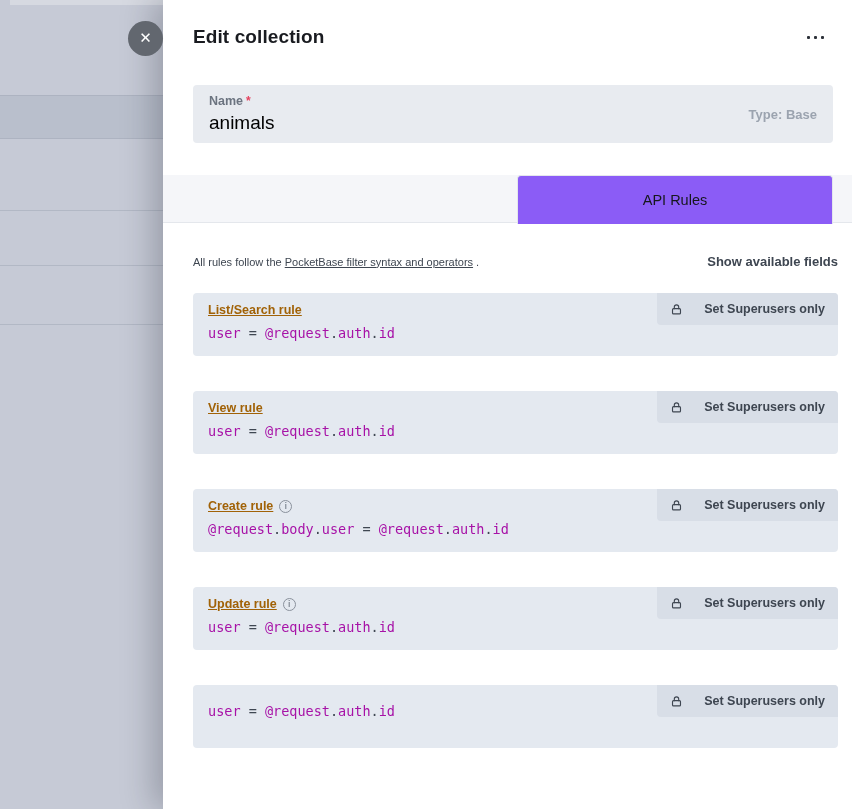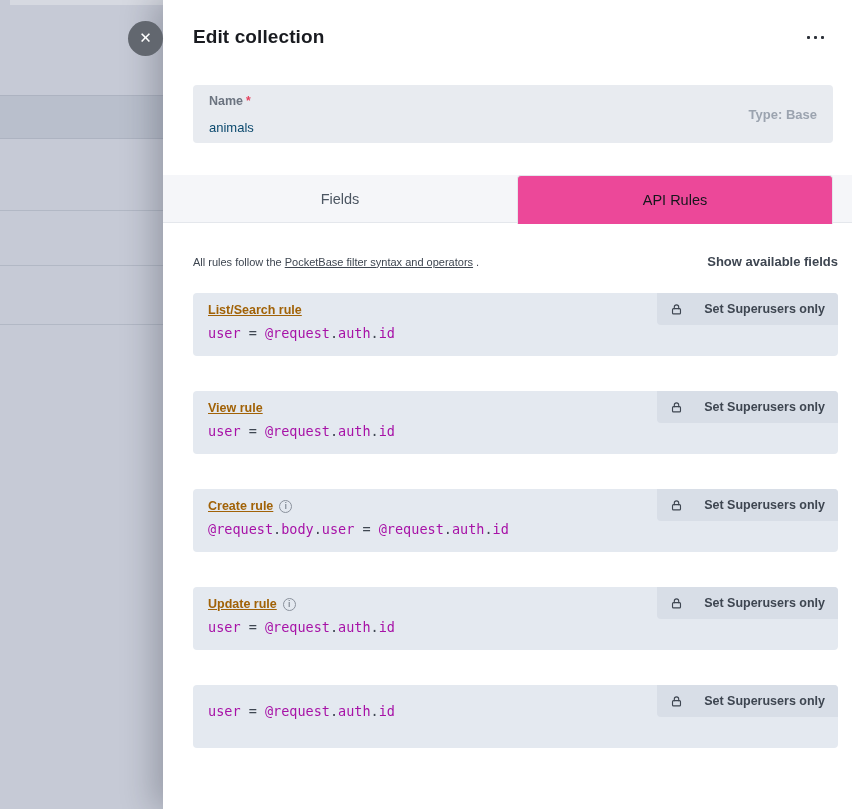--- a/index.html
+++ b/index.html
@@ -54,41 +54,41 @@
   .name-field {
     position:absolute; left:30px; top:85px; width:640px; height:58px;
     background:#e8ebf0; border-radius:4px; padding:9px 16px 8px 16px;
   }
   .nf-top { display:flex; align-items:flex-start; gap:3px; }
   .nf-label { font-size:12.5px; font-weight:700; color:#6c7480; }
   .req { font-size:12px; font-weight:700; color:#e5425e; }
   .nf-input {
     border:none; background:transparent; outline:none;
     font-family:"Liberation Sans", sans-serif;
-    font-size:13px; color:#0c4a6e; margin-top:12px; width:420px;
+    font-size:19px; color:#000000; margin-top:4px; width:420px;
   }
   .nf-type {
     position:absolute; right:16px; top:50%; transform:translateY(-50%);
     font-size:13px; font-weight:700; color:#9ba3af;
   }
 
   
   .tabs {
     position:absolute; left:0; top:175px; width:689px; height:48px;
     background:#f5f6f9; border-bottom:1px solid #e4e7ec;
   }
   .tab {
     position:absolute; top:0; height:48px;
     display:flex; align-items:center; justify-content:center;
     font-size:14.5px; cursor:pointer;
   }
   .tab-inactive { left:0; width:354px; color:#4c5662; }
   .tab-active {
     left:354px; width:316px; height:49px;
-    background:#ec4899; color:#15171c;
+    background:#8b5cf6; color:#15171c;
     border:1px solid #e4e7ec; border-bottom:none;
     border-radius:4px 4px 0 0;
   }
 
   
   .content { position:absolute; left:0; top:224px; width:689px; }
   .intro-row {
     display:flex; align-items:center; justify-content:space-between;
     margin:30px 14px 0 30px; width:645px;
   }
@@ -160,23 +160,20 @@
   <div class="name-field">
     <div class="nf-top">
       <span class="nf-label">Name</span>
       <span class="req">*</span>
     </div>
     <input class="nf-input" type="text" value="animals" style="">
     <span class="nf-type">Type: Base</span>
   </div>
 
   <div class="tabs">
-    <div class="tab tab-inactive">
-      <span>Fields</span>
-    </div>
     <div class="tab tab-active">
       <span>API Rules</span>
     </div>
   </div>
 
   <div class="content">
 
     <div class="intro-row">
       <div class="intro-text"><span>All rules follow the </span><a class="link">PocketBase filter syntax and operators</a><span> .</span></div>
       <button class="show-fields">Show available fields</button>

